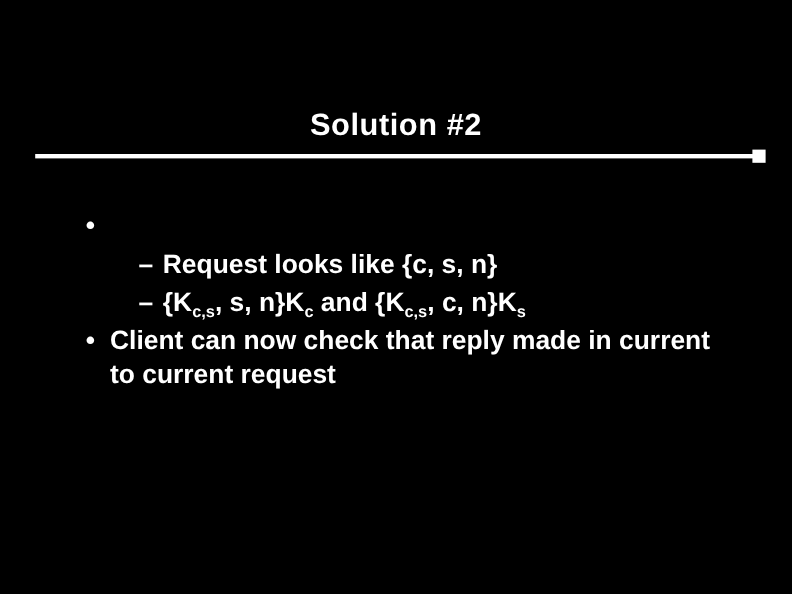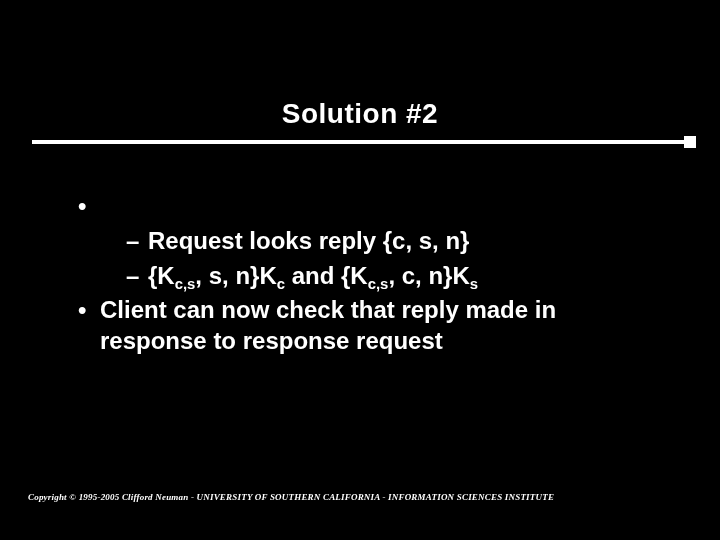--- a/index.html
+++ b/index.html
@@ -106,30 +106,29 @@
   <div class="title-cap"></div>
 
   <div class="content">
 
     <div class="bullet-l1">
       <span class="dot">•</span>
     </div>
 
     <div class="bullet-l2">
       <span class="dash">–</span>
-      <span>Request looks reply {c, s, n}</span>
+      <span>Request looks like {c, s, n}</span>
     </div>
 
     <div class="bullet-l2">
       <span class="dash">–</span>
       <span><span>{K</span><span class="sub">c,s</span><span>, s, n}K</span><span class="sub">c</span><span> and {K</span><span class="sub">c,s</span><span>, c, n}K</span><span class="sub">s</span></span>
     </div>
 
     <div class="bullet-l1" style="margin-top:2px;">
       <span class="dot">•</span>
-      <span>Client can now check that reply made in response to response request</span>
+      <span>Client can now check that reply made in current to current request</span>
     </div>
 
   </div>
 
-  <div class="footer">Copyright © 1995-2005 Clifford Neuman - UNIVERSITY OF SOUTHERN CALIFORNIA - INFORMATION SCIENCES INSTITUTE</div>
 
 </div>
 
 </body></html>

